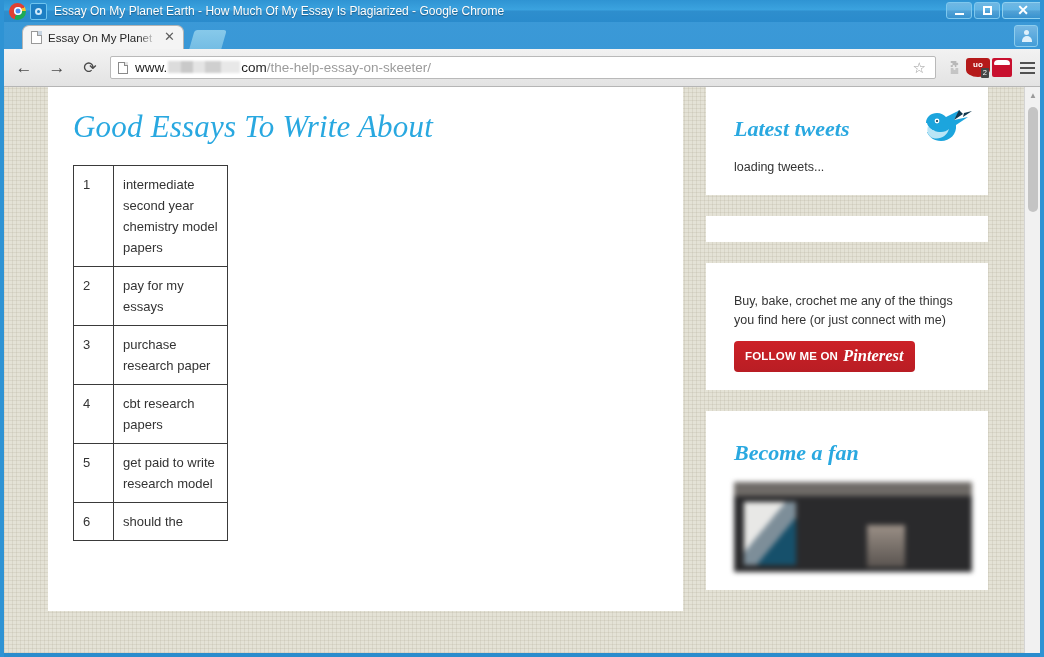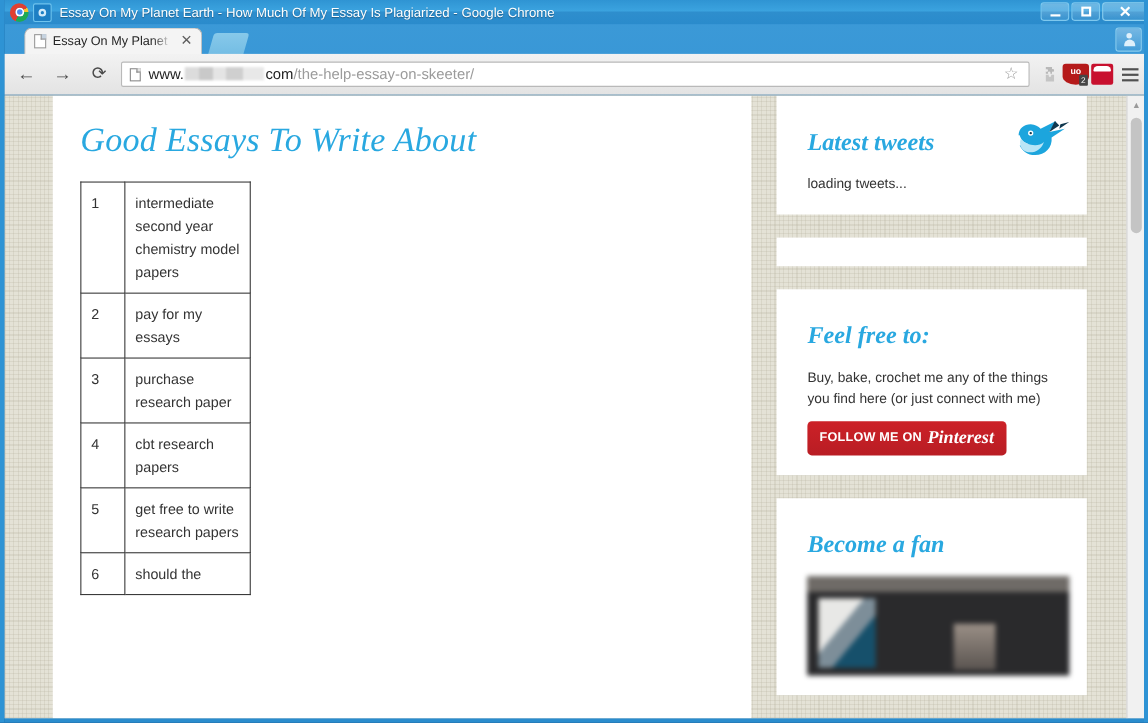--- a/index.html
+++ b/index.html
@@ -644,21 +644,21 @@
               <tr>
                 <td class="num">3</td>
                 <td>purchase research paper</td>
               </tr>
               <tr>
                 <td class="num">4</td>
                 <td>cbt research papers</td>
               </tr>
               <tr>
                 <td class="num">5</td>
-                <td>get free to write research papers</td>
+                <td>get paid to write research model</td>
               </tr>
               <tr>
                 <td class="num">6</td>
                 <td>should the</td>
               </tr>
             </tbody>
           </table>
         </div>
 
         <div class="side-col">
@@ -671,21 +671,20 @@
               <path fill="#b9e5f6" d="M10 23c3 4 8 6 13 6 3 0 6-1 8-3-2 7-9 11-16 9-4-1-7-6-5-12z"></path>
               <path fill="#10384f" d="M41 7l-5 10 9-6-4-4zM46 10l8-2-9 6 1-4z"></path>
               <circle fill="#fff" cx="19" cy="18" r="2.4"></circle>
               <circle fill="#10384f" cx="19" cy="18" r="1.1"></circle>
             </svg>
           </div>
 
           <div class="widget spacer"></div>
 
           <div class="widget">
-            <div class="widget-title">Feel free to:</div>
             <div class="widget-body">Buy, bake, crochet me any of the things you find here (or just connect with me)</div>
             <a class="pin-btn">
               <span class="pre">FOLLOW ME ON</span><span class="brand">Pinterest</span>
             </a>
           </div>
 
           <div class="widget">
             <div class="widget-title">Become a fan</div>
             <div class="fan-img"></div>
           </div>

